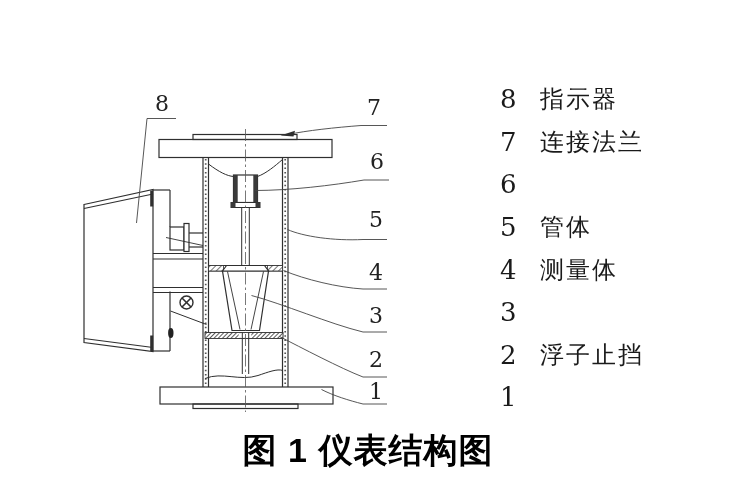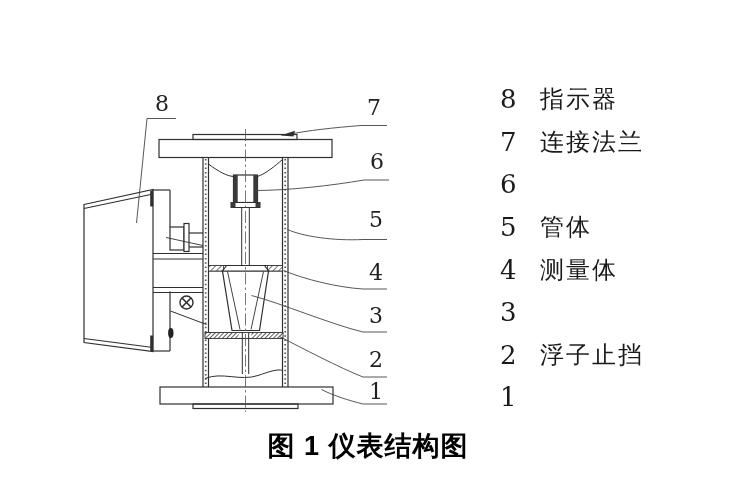--- a/index.html
+++ b/index.html
@@ -9,21 +9,21 @@
   
   .co{position:absolute;width:26px;text-align:center;
       font-family:"DejaVu Serif",serif;font-size:22px;line-height:24px;color:#222;}
   
   .legend{position:absolute;left:500px;top:78px;}
   .legend-row{height:42.6px;display:flex;align-items:center;}
   .legend-num{font-family:"DejaVu Serif",serif;font-size:26px;width:20px;text-align:left;}
   .legend-label{font-size:24px;margin-left:20px;letter-spacing:2px;white-space:nowrap;}
   
   .caption{position:absolute;left:218px;top:428px;width:300px;text-align:center;
-           font-family:"Liberation Sans",sans-serif;font-weight:bold;font-size:27px;
+           font-family:"Liberation Sans",sans-serif;font-weight:bold;font-size:34px;
            letter-spacing:1px;color:#000;}
 </style>
 </head>
 <body>
 
 <div class="page">
 
   <svg class="diagram-svg" width="744" height="488" viewBox="0 0 744 488">
     <defs>
       <pattern id="hatchA" width="4" height="4" patternUnits="userSpaceOnUse" patternTransform="rotate(45)">

